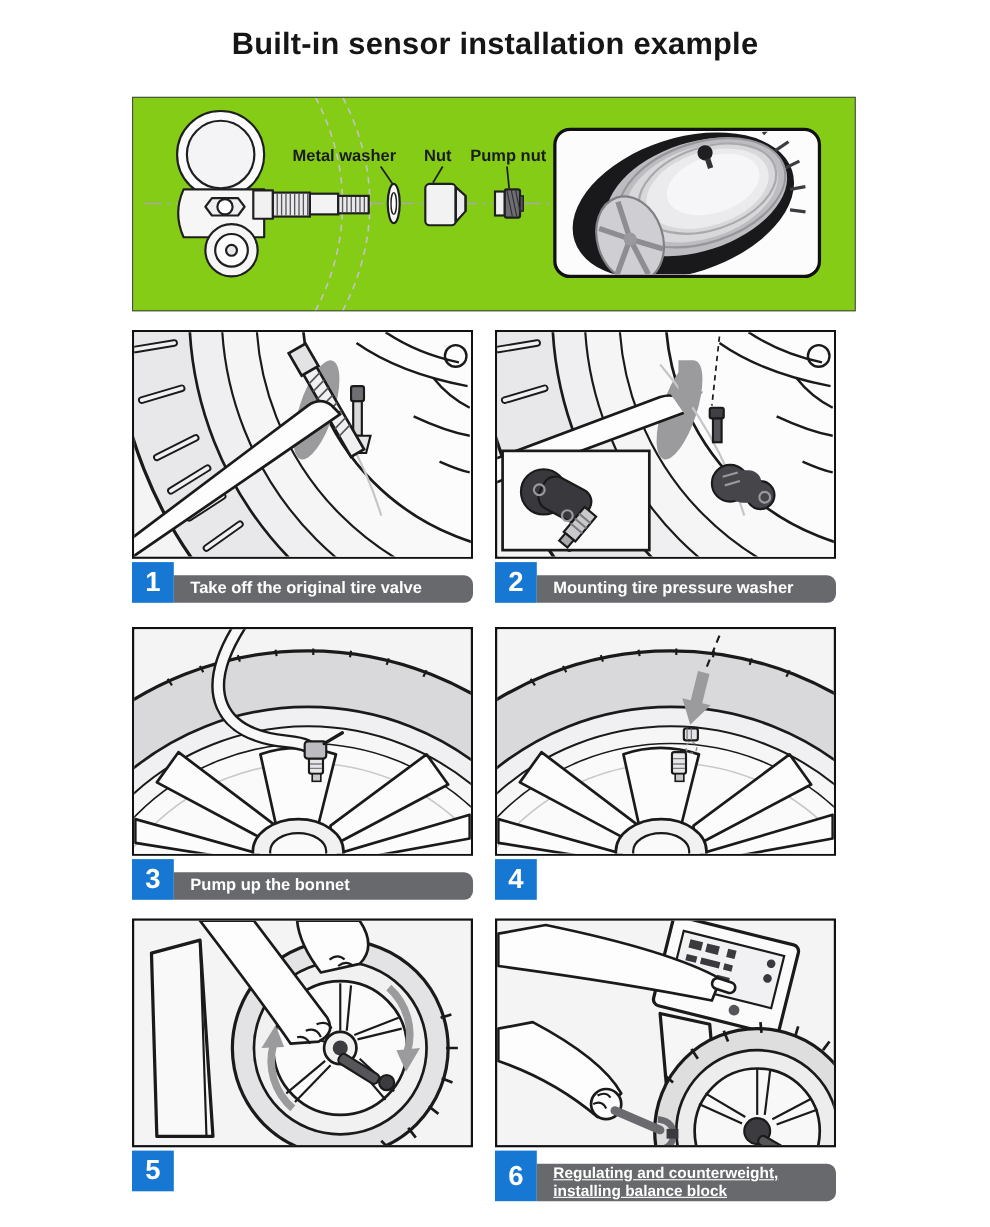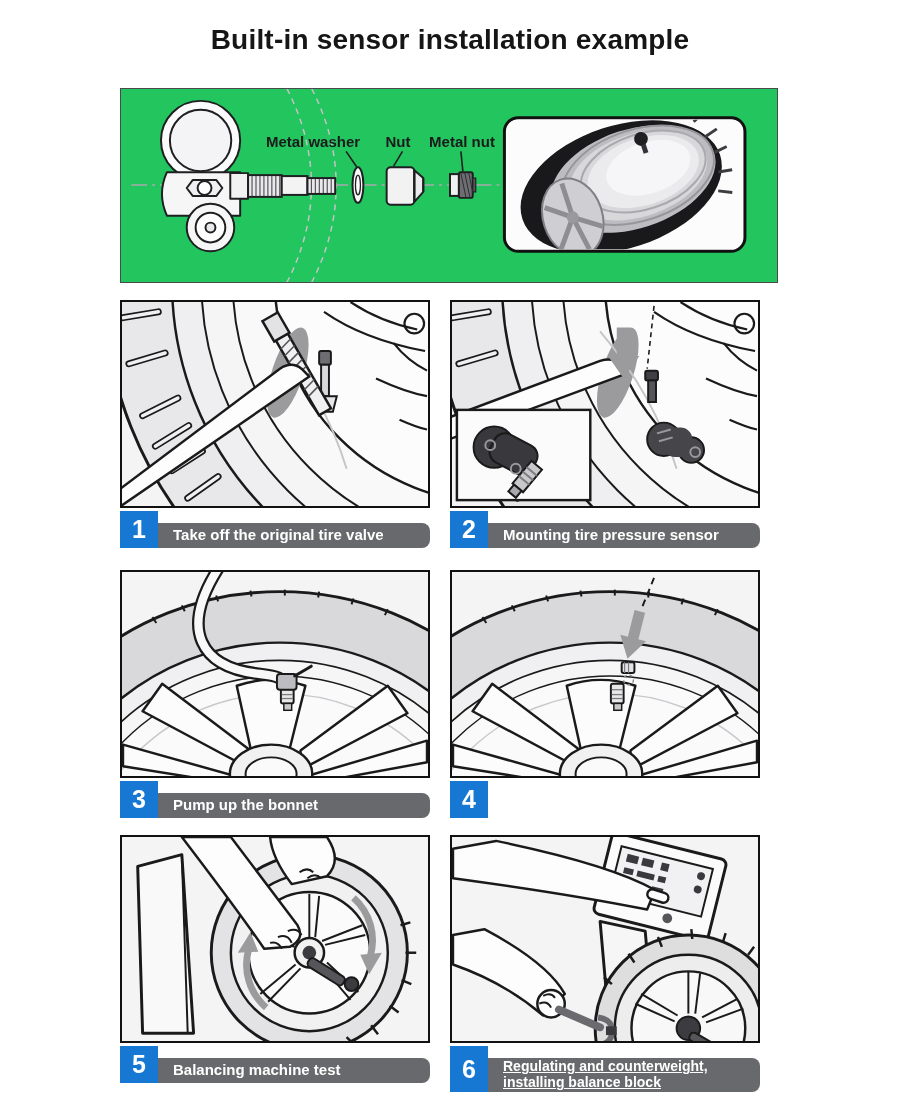--- a/index.html
+++ b/index.html
@@ -2,21 +2,21 @@
 <html style="--accent: #1678d2; --bar: #68696c;"><head>
 <meta charset="utf-8">
 <style>
   html,body{margin:0;padding:0;background:#fff;}
   .canvas{position:relative;width:900px;height:1115px;background:#fff;overflow:hidden;
           font-family:"Liberation Sans",sans-serif;border-radius:12px;}
   .title{position:absolute;top:24px;left:0;width:100%;text-align:center;
          font-size:28px;font-weight:700;color:#161616;letter-spacing:0.2px;}
   
   .parts-panel{position:absolute;left:120px;top:88px;width:658px;height:195px;
-               border:1px solid #4a4a4a;background:#22c55e;box-sizing:border-box;}
+               border:1px solid #4a4a4a;background:#84cc16;box-sizing:border-box;}
   .parts-panel svg{display:block;}
   .part-label{position:absolute;top:44px;transform:translateX(-50%);
               font-size:15px;font-weight:700;color:#1b1b1b;white-space:nowrap;}
   
   .stepcol{position:absolute;width:310px;}
   .illus{width:310px;height:208px;border:2px solid #111;box-sizing:border-box;background:#f4f4f5;}
   .illus svg{display:block;width:100%;height:100%;}
   .labelbar{display:flex;margin-top:3px;align-items:stretch;}
   .badge{width:38px;min-height:37px;background:var(--accent,#1678d2);color:#fff;
          display:flex;align-items:center;justify-content:center;
@@ -214,21 +214,21 @@
               <line x1="218" y1="66" x2="232" y2="64"></line>
                 <line x1="216" y1="86" x2="230" y2="88"></line>
               <line x1="210" y1="104" x2="223" y2="110"></line>
             </g>
           </g>
         </g>
       </g>
     </svg>
     <span class="part-label" style="left:192px">Metal washer</span>
     <span class="part-label" style="left:277px">Nut</span>
-    <span class="part-label" style="left:341px">Metal nut</span>
+    <span class="part-label" style="left:341px">Pump nut</span>
   </div>
 
   <div class="stepcol" style="left:120px;top:300px">
     <div class="illus">
       <svg viewBox="0 0 310 208">
         <use href="#wheelA"></use>
 
         <g stroke="#1a1a1a" stroke-width="2">
           <rect x="200" y="50" width="12" height="14" rx="2" fill="#6e6e72"></rect>
           <rect x="202" y="64" width="8" height="32" fill="#d9d9db"></rect>
@@ -301,21 +301,21 @@
               <line x1="0" y1="14" x2="14" y2="14" stroke="#7c7c80"></line>
               <line x1="0" y1="20" x2="14" y2="20" stroke="#7c7c80"></line>
               <rect x="2" y="30" width="10" height="9" fill="#a9a9ad"></rect>
             </g>
           </g>
         </g>
       </svg>
     </div>
     <div class="labelbar">
       <div class="badge">2</div>
-      <div class="bartext">Mounting tire pressure sensor</div>
+      <div class="bartext">Mounting tire pressure washer</div>
     </div>
   </div>
 
   <div class="stepcol" style="left:120px;top:570px">
     <div class="illus">
       <svg viewBox="0 0 310 208">
         <use href="#wheelB"></use>
         <g>
           <path d="M100,-8 C 55,60 80,98 140,104 C 158,106 164,108 165,118" fill="none" stroke="#1a1a1a" stroke-width="13"></path>
           <path d="M100,-8 C 55,60 80,98 140,104 C 158,106 164,108 165,118" fill="none" stroke="#f8f8f9" stroke-width="8.5"></path>
@@ -400,21 +400,20 @@
         <g fill="#fdfdfe" stroke="#1a1a1a" stroke-width="2.5" stroke-linejoin="round">
           <path d="M60,0 L110,0 L178,90 Q186,104 170,112 L144,114 Q118,76 60,0 Z"></path>
           <path d="M150,0 L208,0 Q224,24 208,40 L172,48 Q152,22 150,0 Z"></path>
           <path d="M168,96 q10,-4 14,4 M158,102 q10,-4 14,6 M150,108 q8,-2 12,6" fill="none" stroke-width="2"></path>
           <path d="M180,36 q8,-6 14,0 M188,42 q8,-6 14,0" fill="none" stroke-width="2"></path>
         </g>
       </svg>
     </div>
     <div class="labelbar">
       <div class="badge">5</div>
-      <div class="bartext">Balancing machine test</div>
     </div>
   </div>
 
   <div class="stepcol" style="left:450px;top:835px">
     <div class="illus">
       <svg viewBox="0 0 310 208">
         <rect width="310" height="208" fill="#f4f4f5"></rect>
 
         <polygon points="150,86 196,96 205,200 160,200" fill="#f6f6f7" stroke="#1a1a1a" stroke-width="3" stroke-linejoin="round"></polygon>
 

